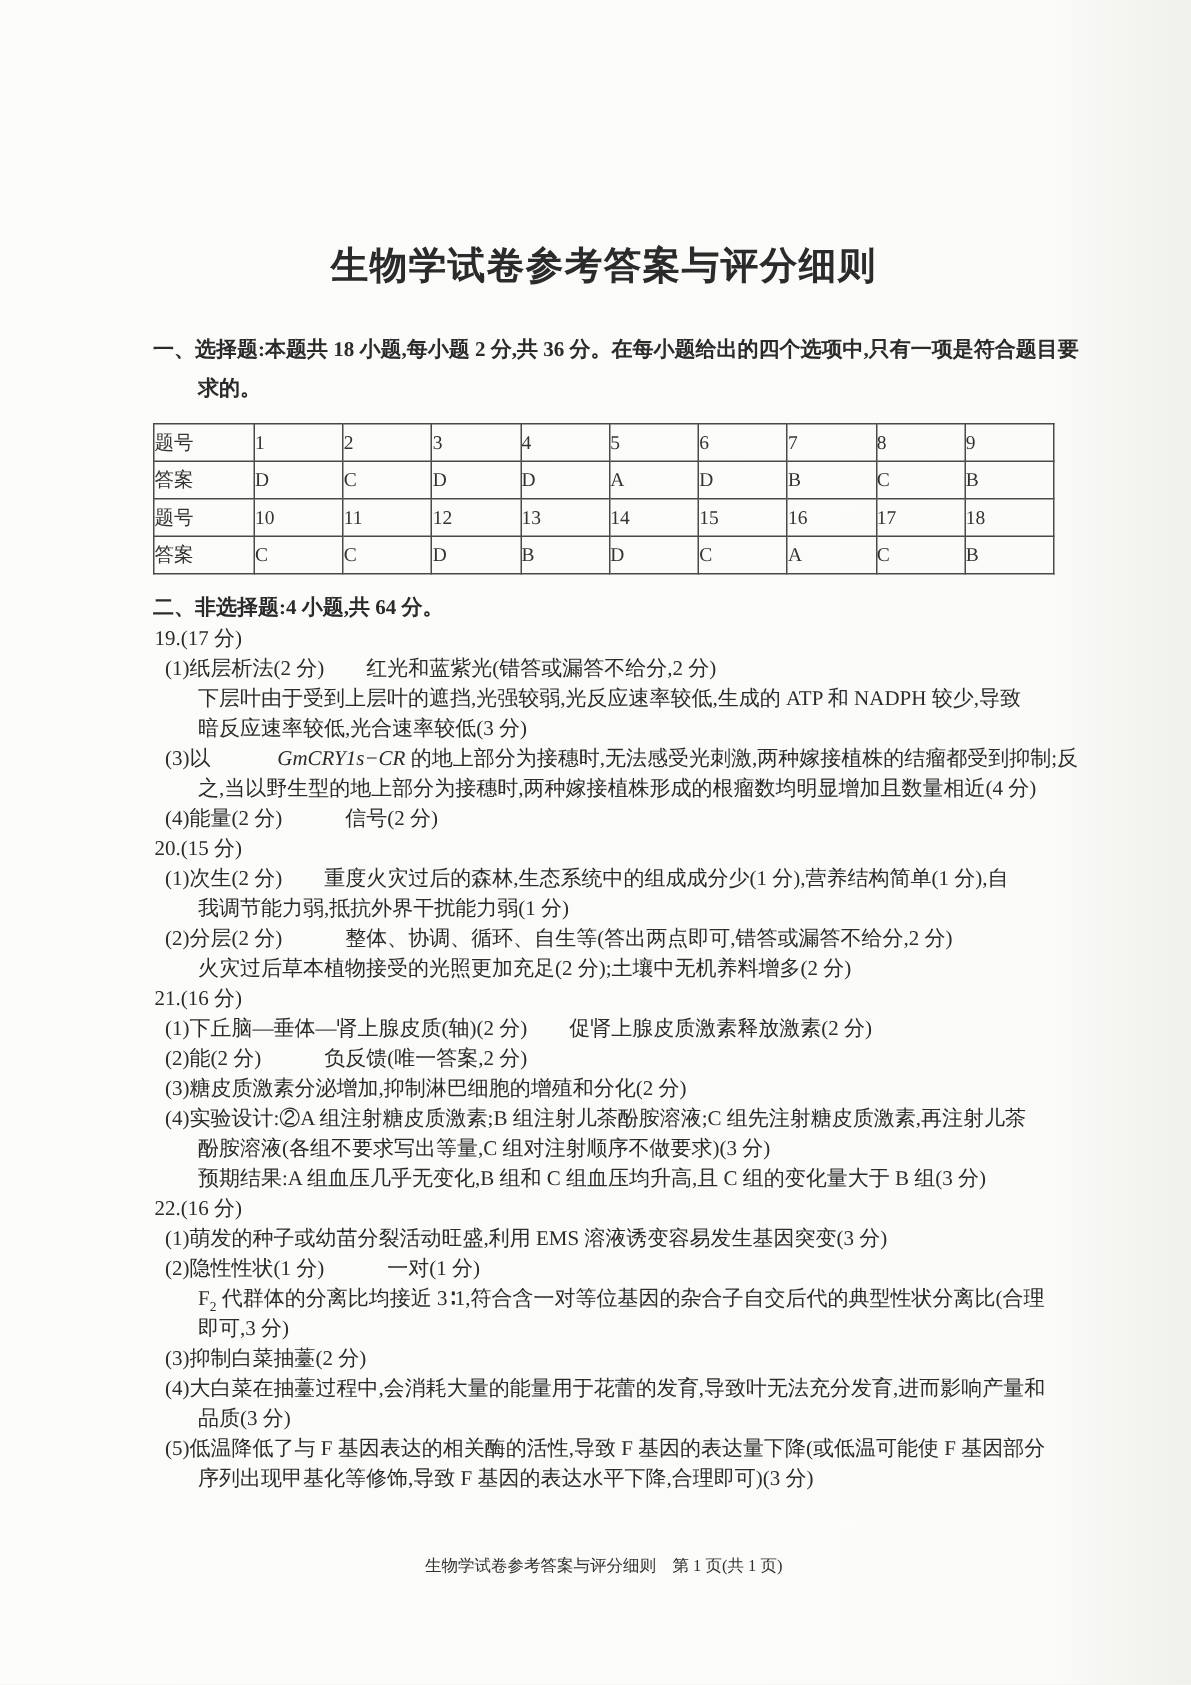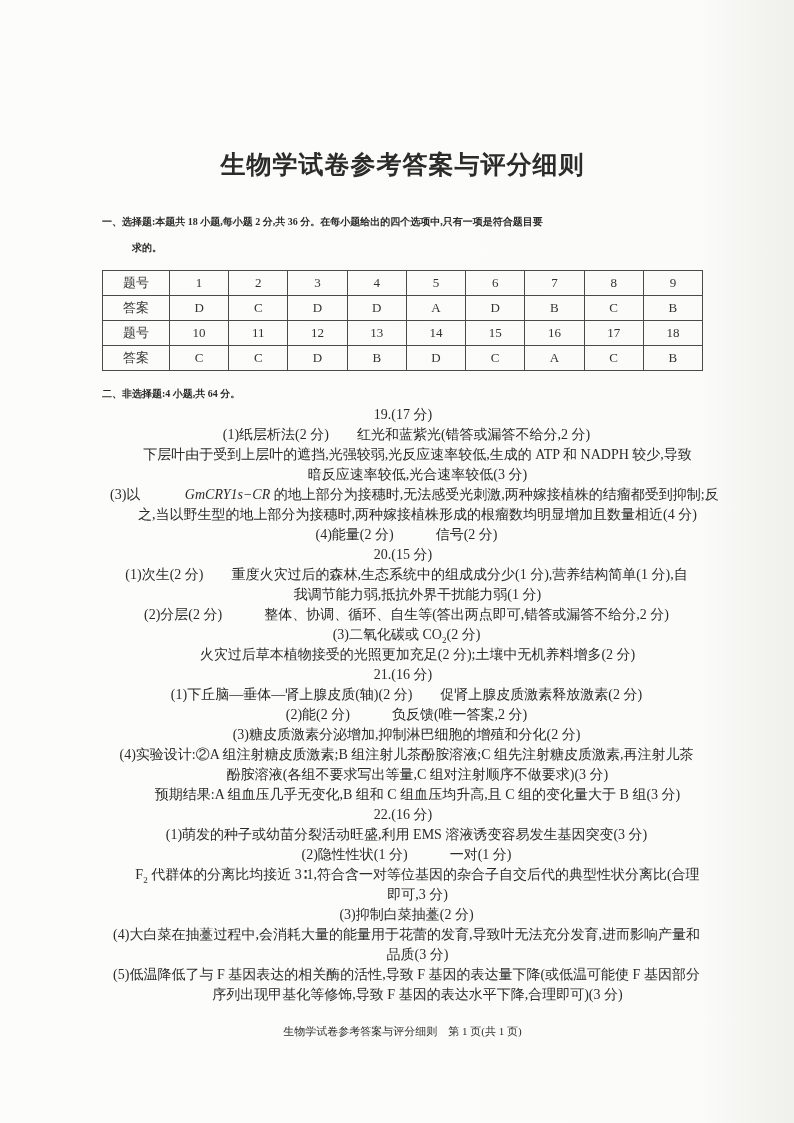--- a/index.html
+++ b/index.html
@@ -9,64 +9,62 @@
     font-family: "Liberation Serif", "DejaVu Serif", serif;
     color: #2b2b2b;
     position: relative;
     overflow: hidden;
   }
   .page {
     position: absolute; inset: 0;
     background: linear-gradient(90deg, #fcfcfa 0%, #fbfbf9 88%, #f0f0ec 99%);
   }
   .content {
-    position: absolute; left: 102px; top: 0; width: 601px;
+    position: absolute; left: 102px; top: 12px; width: 601px;
   }
   .title {
     margin: 148px 0 0 0;
     text-align: center;
     font-size: 25px;
     font-weight: bold;
     letter-spacing: 1px;
     white-space: nowrap;
   }
   .sec-heading {
     font-weight: bold;
-    font-size: 10px;
+    font-size: 14px;
     line-height: 26px;
     margin: 0;
     white-space: nowrap;
   }
   .intro { margin-top: 28px; }
   .intro .l2 { padding-left: 30px; }
   .sec2 { margin-top: 13px; line-height: 20px; }
   table.answers {
     border-collapse: collapse;
     table-layout: fixed;
     width: 100%;
     margin-top: 9px;
   }
   table.answers td {
     border: 1px solid #4a4a4a;
     height: 24px;
-    text-align: center;
     vertical-align: middle;
     font-size: 13px;
     padding: 0;
     color: #333;
   }
   table.answers td.th-cell { width: 66px; }
   #questions { margin-top: 1px; }
   .question p, .line {
     margin: 0;
     font-size: 14px;
     line-height: 20px;
     white-space: nowrap;
     color: #2b2b2b;
-    text-align: center;
   }
   .q-number { padding-left: 1px; }
   .line.item { padding-left: 8px; }
   .line.cont { padding-left: 30px; }
   .line i { font-style: italic; margin-left: 41px; }
   .line sub { font-size: 9px; line-height: 0; }
   .footer {
     position: absolute;
     top: 1024px; left: 0; width: 100%;
     text-align: center;
@@ -151,21 +149,20 @@
           <p class="line cont"><span>暗反应速率较低,光合速率较低(3 分)</span></p>
           <p class="line item"><span>(3)以 </span><i>GmCRY1s−CR</i><span> 的地上部分为接穗时,无法感受光刺激,两种嫁接植株的结瘤都受到抑制;反</span></p>
           <p class="line cont"><span>之,当以野生型的地上部分为接穗时,两种嫁接植株形成的根瘤数均明显增加且数量相近(4 分)</span></p>
           <p class="line item"><span>(4)能量(2 分)　　　信号(2 分)</span></p>
         </div>
         <div class="question">
           <p class="q-number">20.(15 分)</p>
           <p class="line item"><span>(1)次生(2 分)　　重度火灾过后的森林,生态系统中的组成成分少(1 分),营养结构简单(1 分),自</span></p>
           <p class="line cont"><span>我调节能力弱,抵抗外界干扰能力弱(1 分)</span></p>
           <p class="line item"><span>(2)分层(2 分)　　　整体、协调、循环、自生等(答出两点即可,错答或漏答不给分,2 分)</span></p>
-          <p class="line item"><span>(3)二氧化碳或 CO</span><sub>2</sub><span>(2 分)</span></p>
           <p class="line cont"><span>火灾过后草本植物接受的光照更加充足(2 分);土壤中无机养料增多(2 分)</span></p>
         </div>
         <div class="question">
           <p class="q-number">21.(16 分)</p>
           <p class="line item"><span>(1)下丘脑—垂体—肾上腺皮质(轴)(2 分)　　促肾上腺皮质激素释放激素(2 分)</span></p>
           <p class="line item"><span>(2)能(2 分)　　　负反馈(唯一答案,2 分)</span></p>
           <p class="line item"><span>(3)糖皮质激素分泌增加,抑制淋巴细胞的增殖和分化(2 分)</span></p>
           <p class="line item"><span>(4)实验设计:②A 组注射糖皮质激素;B 组注射儿茶酚胺溶液;C 组先注射糖皮质激素,再注射儿茶</span></p>
           <p class="line cont"><span>酚胺溶液(各组不要求写出等量,C 组对注射顺序不做要求)(3 分)</span></p>
           <p class="line cont"><span>预期结果:A 组血压几乎无变化,B 组和 C 组血压均升高,且 C 组的变化量大于 B 组(3 分)</span></p>

